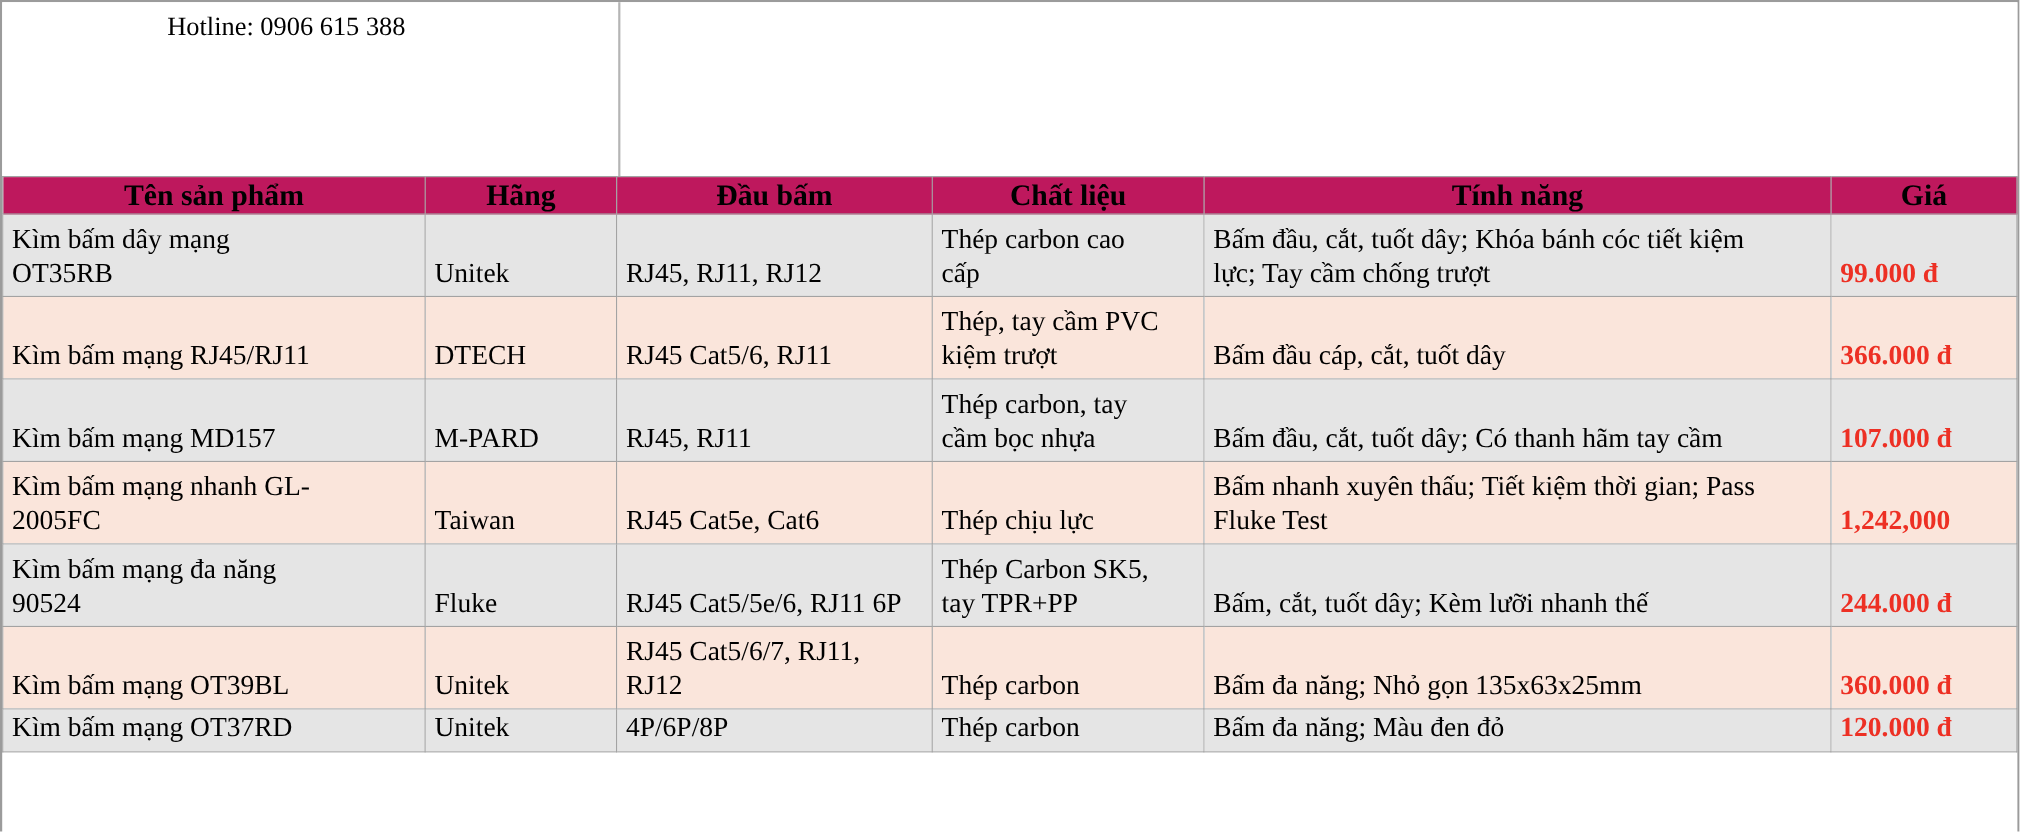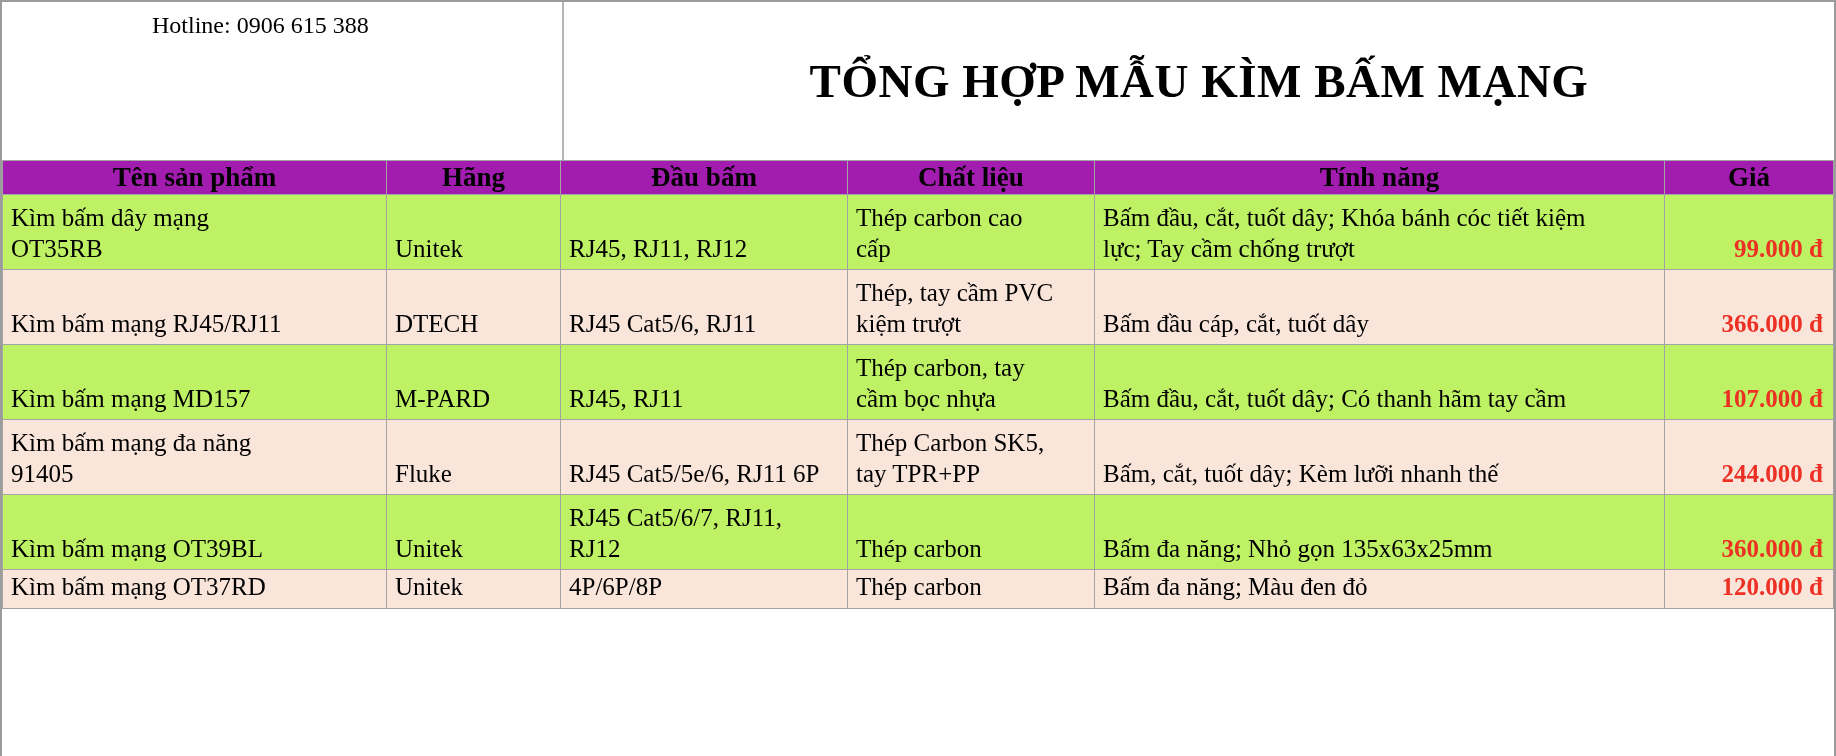--- a/index.html
+++ b/index.html
@@ -52,60 +52,57 @@
     width: 100%;
   }
   col.c1 { width: 384px; }
   col.c2 { width: 174px; }
   col.c3 { width: 287px; }
   col.c4 { width: 247px; }
   col.c5 { width: 570px; }
   col.c6 { width: auto;  }
   th, td { border: 1px solid #a3a3a3; }
   thead th {
-    background: #a21caf;
+    background: #be185d;
     font-size: 27px;
     font-weight: bold;
     height: 32px;
     padding: 1px 4px;
     text-align: center;
     vertical-align: middle;
   }
   tbody tr { height: 75px; }
   tbody tr:last-child { height: 36px; }
   tbody td {
     font-size: 25px;
     line-height: 1.22;
     vertical-align: bottom;
     padding: 2px 8px 5px 8px;
-    background: #bef264;
+    background: #e5e5e5;
     overflow: hidden;
   }
   tbody tr:nth-child(even) td { background: #FAE5DB; }
   td.cell-name     { padding-right: 90px; }
   td.cell-material { padding-right: 38px; }
   td.cell-features { padding-right: 55px; }
   td.cell-price {
     color: #ED3024;
     font-weight: bold;
-    text-align: right;
+    text-align: left;
     padding-right: 10px;
   }
 </style>
 </head>
 <body>
 
 <div class="sheet">
 
   <div class="top">
     <div class="contact">
       <div>Hotline: 0906 615 388</div>
-    </div>
-    <div class="title-box">
-      <div class="title">TỔNG HỢP MẪU KÌM BẤM MẠNG</div>
     </div>
   </div>
 
   <table>
     <colgroup>
       <col class="c1">
         <col class="c2">
         <col class="c3">
         <col class="c4">
         <col class="c5">
@@ -140,21 +137,29 @@
       </tr>
       <tr>
         <td class="cell-name">Kìm bấm mạng MD157</td>
         <td>M-PARD</td>
         <td>RJ45, RJ11</td>
         <td class="cell-material">Thép carbon, tay cầm bọc nhựa</td>
         <td class="cell-features">Bấm đầu, cắt, tuốt dây; Có thanh hãm tay cầm</td>
         <td class="cell-price">107.000 đ</td>
       </tr>
       <tr>
-        <td class="cell-name">Kìm bấm mạng đa năng 91405</td>
+        <td class="cell-name">Kìm bấm mạng nhanh GL-2005FC</td>
+        <td>Taiwan</td>
+        <td>RJ45 Cat5e, Cat6</td>
+        <td class="cell-material">Thép chịu lực</td>
+        <td class="cell-features">Bấm nhanh xuyên thấu; Tiết kiệm thời gian; Pass Fluke Test</td>
+        <td class="cell-price">1,242,000</td>
+      </tr>
+      <tr>
+        <td class="cell-name">Kìm bấm mạng đa năng 90524</td>
         <td>Fluke</td>
         <td>RJ45 Cat5/5e/6, RJ11 6P</td>
         <td class="cell-material">Thép Carbon SK5, tay TPR+PP</td>
         <td class="cell-features">Bấm, cắt, tuốt dây; Kèm lưỡi nhanh thế</td>
         <td class="cell-price">244.000 đ</td>
       </tr>
       <tr>
         <td class="cell-name">Kìm bấm mạng OT39BL</td>
         <td>Unitek</td>
         <td>RJ45 Cat5/6/7, RJ11, RJ12</td>

